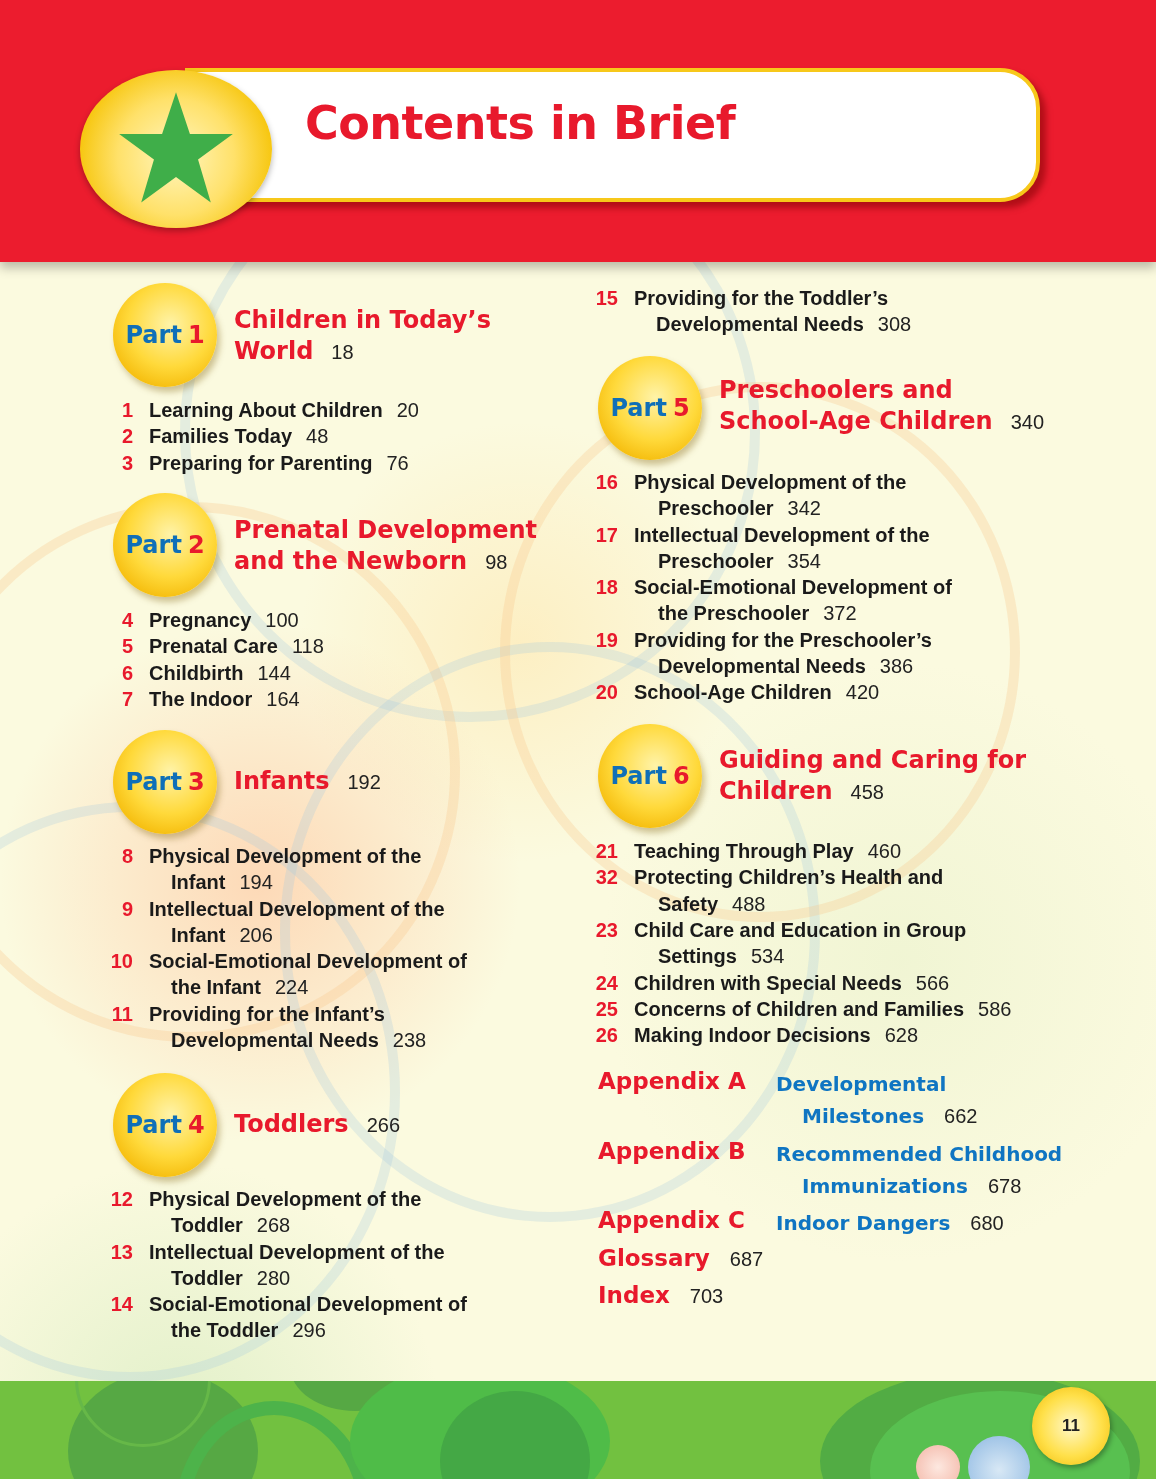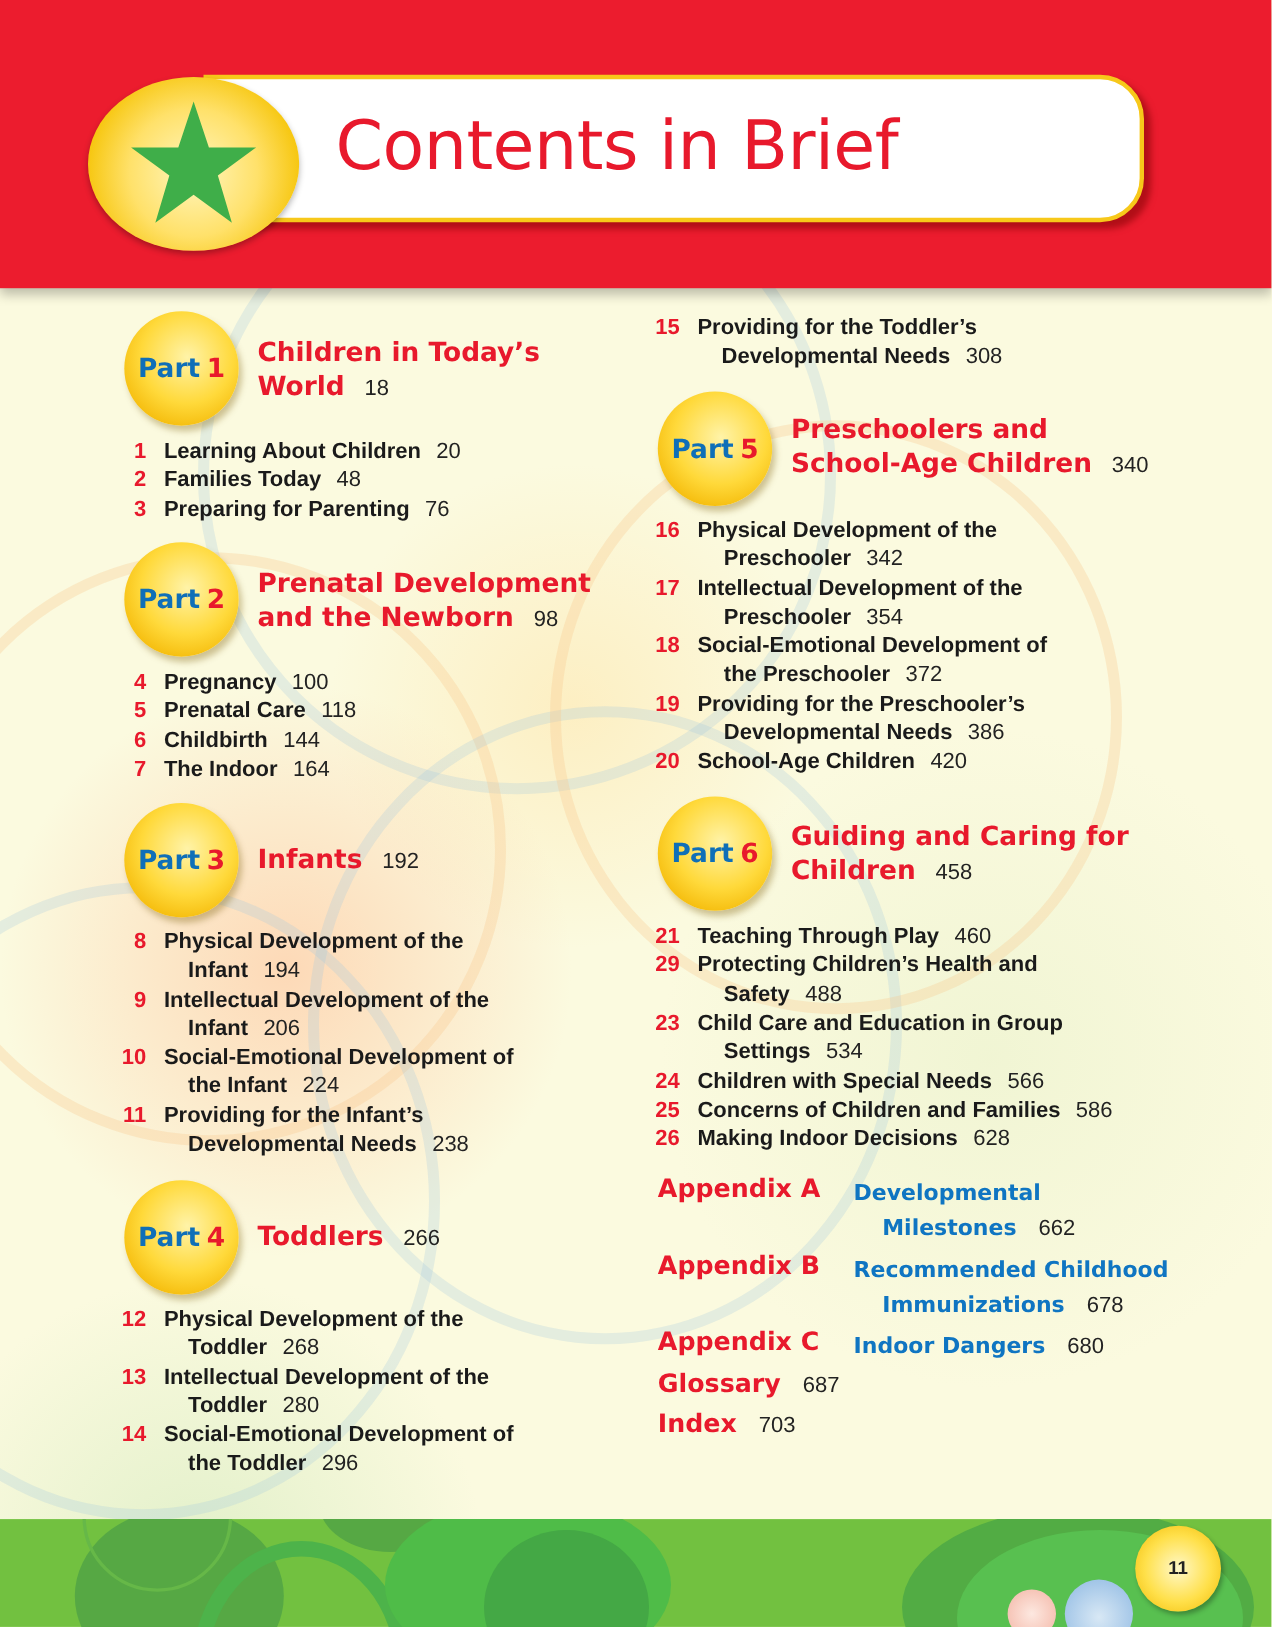--- a/index.html
+++ b/index.html
@@ -12,21 +12,21 @@
           radial-gradient(circle at 180px 1160px, rgba(200,230,180,0.5) 0, rgba(200,230,180,0) 260px),
           radial-gradient(circle at 900px 700px, rgba(230,240,200,0.5) 0, rgba(230,240,200,0) 300px),
           #fbfadf; }
   .ring { position:absolute; border-radius:50%; border:10px solid rgba(160,200,225,0.25); }
   .ring.o { border-color:rgba(250,200,140,0.3); }
   .header { position:absolute; left:0; top:0; width:1156px; height:262px; background:#ec1c2e;
             box-shadow:0 6px 10px rgba(0,0,0,0.25); }
   .title-pill { position:absolute; left:185px; top:68px; width:855px; height:134px;
                 background:#fff; border:4px solid #f7c81a; border-radius:0 40px 40px 0;
                 box-shadow:6px 6px 6px rgba(120,0,0,0.5); box-sizing:border-box; }
-  .title { position:absolute; left:305px; top:96px; font-size:62px; font-weight:normal;
+  .title { position:absolute; left:305px; top:96px; font-size:46px; font-weight:bold;
            color:#e8192c; letter-spacing:-0.5px; font-family:"DejaVu Sans", sans-serif; }
   .star-disc { position:absolute; left:80px; top:70px; width:192px; height:158px; border-radius:50%;
                background:radial-gradient(circle at 50% 55%, #fff6c0 0, #ffe16a 45%, #f5c200 80%, #e8a800 100%);
                box-shadow:0 3px 6px rgba(0,0,0,0.3); }
   .star-disc svg { position:absolute; left:38px; top:20px; }
   .part-disc { position:absolute; width:104px; height:104px; border-radius:50%;
                background:radial-gradient(circle at 55% 40%, #fff3a8 0, #ffd93a 50%, #f2b400 85%, #e0a000 100%);
                box-shadow:3px 5px 6px rgba(120,90,0,0.35);
                display:flex; align-items:center; justify-content:center;
                font-family:"DejaVu Sans", sans-serif; font-weight:bold; font-size:24px; }
@@ -208,21 +208,21 @@
     </div>
     <div class="part-title" style="left: 719px; top: 745px;">
       <div><span>Guiding and Caring for</span></div>
       <div><span>Children</span><span class="pg">458</span></div>
     </div>
     <div class="ch" style="left: 592px; top: 838px; padding-left: 42px;">
       <span class="num" style="left: 0px;">21</span>
       <span class="txt"><span>Teaching Through Play</span><span class="pgn">460</span></span>
     </div>
     <div class="ch" style="left: 592px; top: 864.3px; padding-left: 42px;">
-      <span class="num" style="left: 0px;">29</span>
+      <span class="num" style="left: 0px;">32</span>
       <span class="txt"><span>Protecting Children’s Health and</span></span>
       <span class="txt" style="padding-left: 24px;"><span>Safety</span><span class="pgn">488</span></span>
     </div>
     <div class="ch" style="left: 592px; top: 916.9px; padding-left: 42px;">
       <span class="num" style="left: 0px;">23</span>
       <span class="txt"><span>Child Care and Education in Group</span></span>
       <span class="txt" style="padding-left: 24px;"><span>Settings</span><span class="pgn">534</span></span>
     </div>
     <div class="ch" style="left: 592px; top: 969.5px; padding-left: 42px;">
       <span class="num" style="left: 0px;">24</span>

